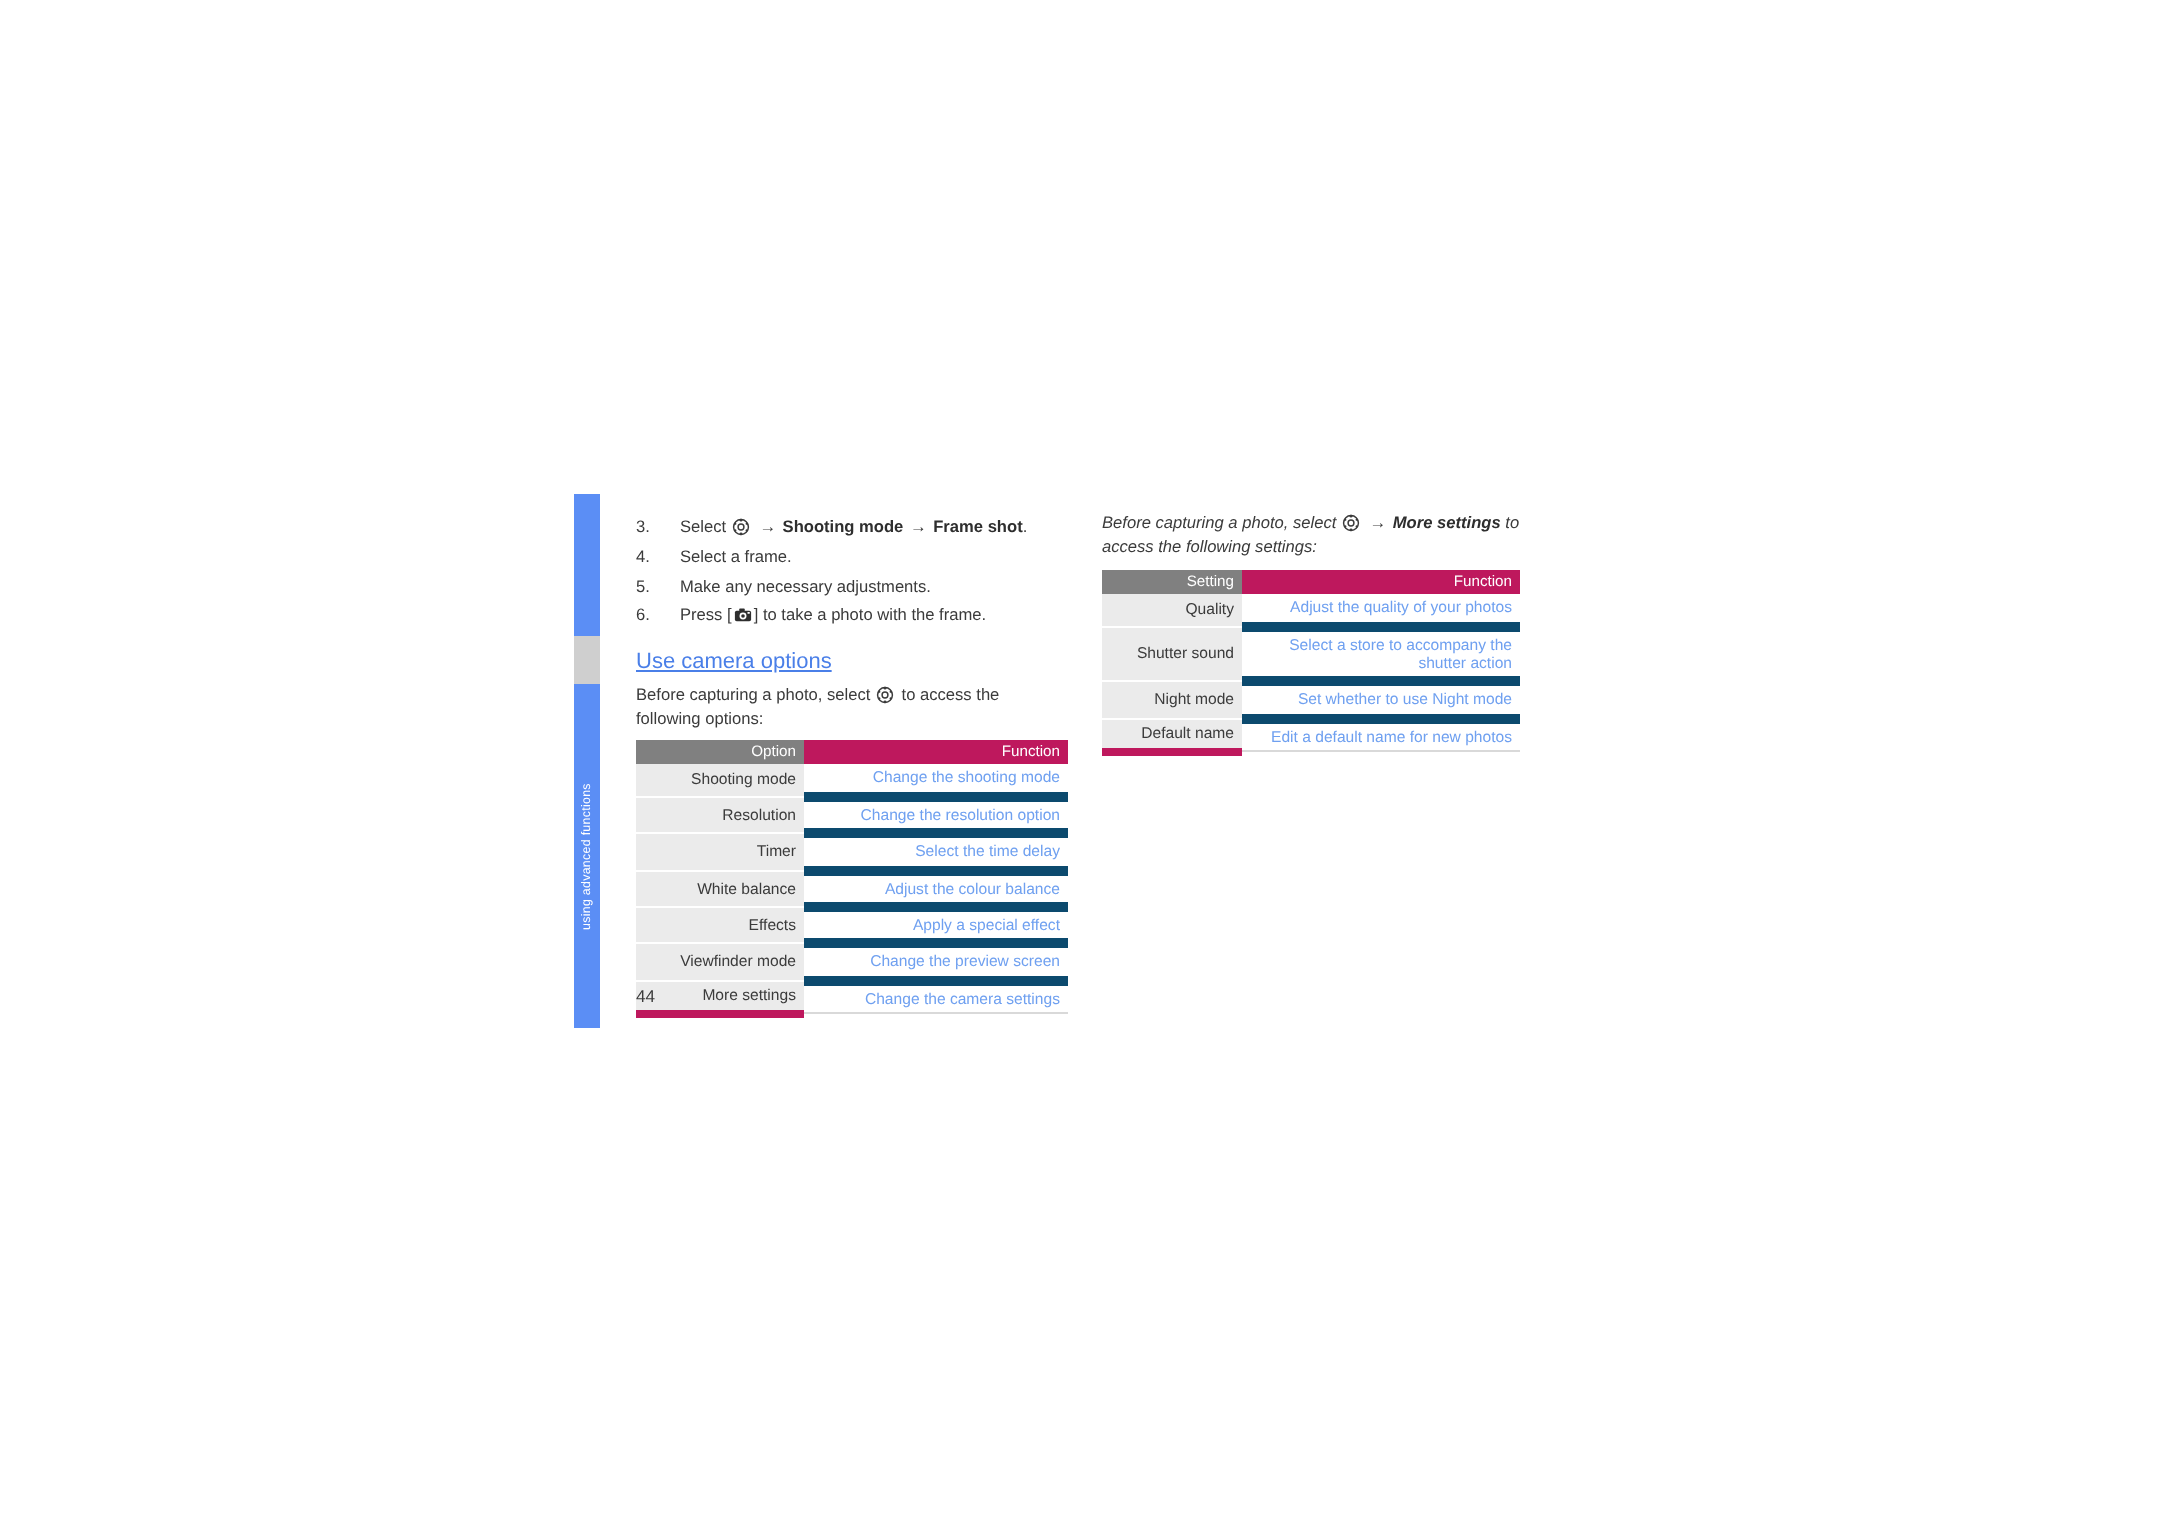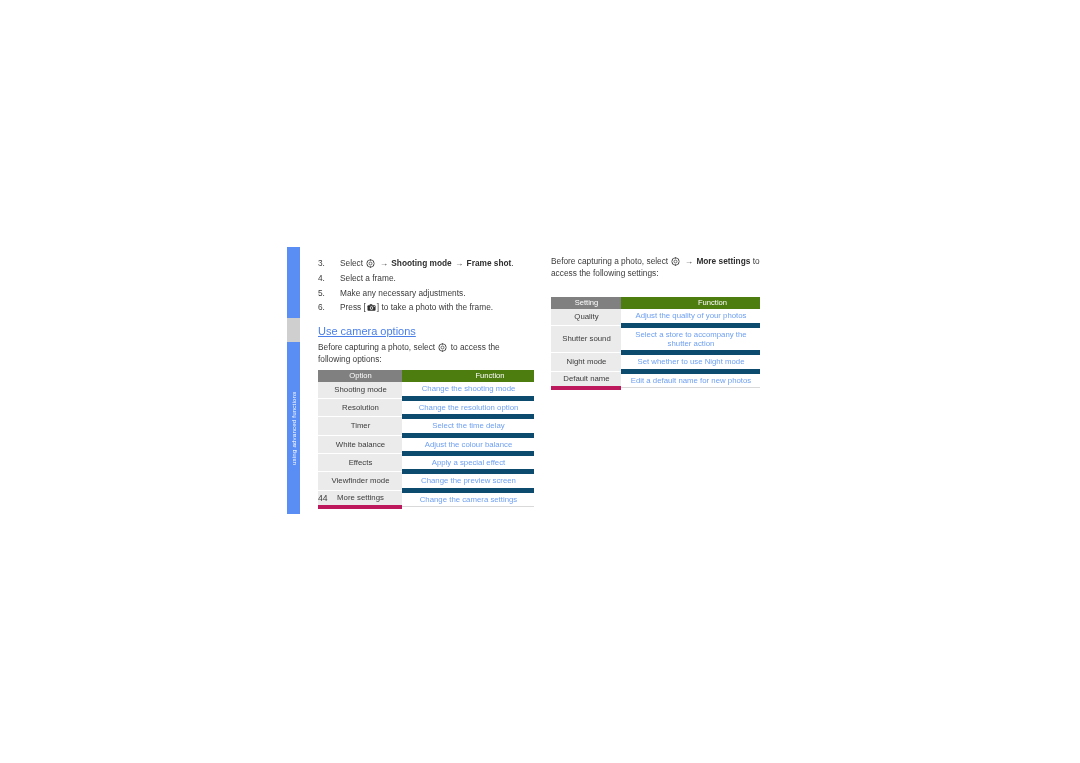--- a/index.html
+++ b/index.html
@@ -98,47 +98,47 @@
     text-decoration: underline;
   }
 
   
   .intro {
     color: #3b3b3b;
     font-size: 8.3px;
     line-height: 11.6px;
     margin: 0 0 5px 0;
   }
-  #col-right .intro { margin-bottom: 18px; }
+  #col-right .intro { margin-bottom: 6px; font-style: italic; }
 
   
   table.spec {
     border-collapse: collapse;
     table-layout: fixed;
     width: 100%;
   }
   table.spec th, table.spec td {
     padding: 2px 4px 2px 5px;
     vertical-align: middle;
     font-weight: normal;
-    text-align: center;
+    text-align: right;
   }
   table.spec thead th {
     font-size: 7.6px;
     line-height: 10px;
     height: 12px;
     padding-top: 1px;
     padding-bottom: 1px;
   }
   table.spec thead th.h-opt {
     background: #808080;
     color: #ffffff;
   }
   table.spec thead th.h-fn {
-    background: #4d7c0f;
+    background: #be185d;
     color: #ffffff;
     padding-left: 48px;
   }
   table.spec tbody td.c-opt {
     background: #ebebeb;
     color: #3b3b3b;
     font-size: 7.8px;
     line-height: 9.4px;
     border-bottom: 1px solid #ffffff;
   }

